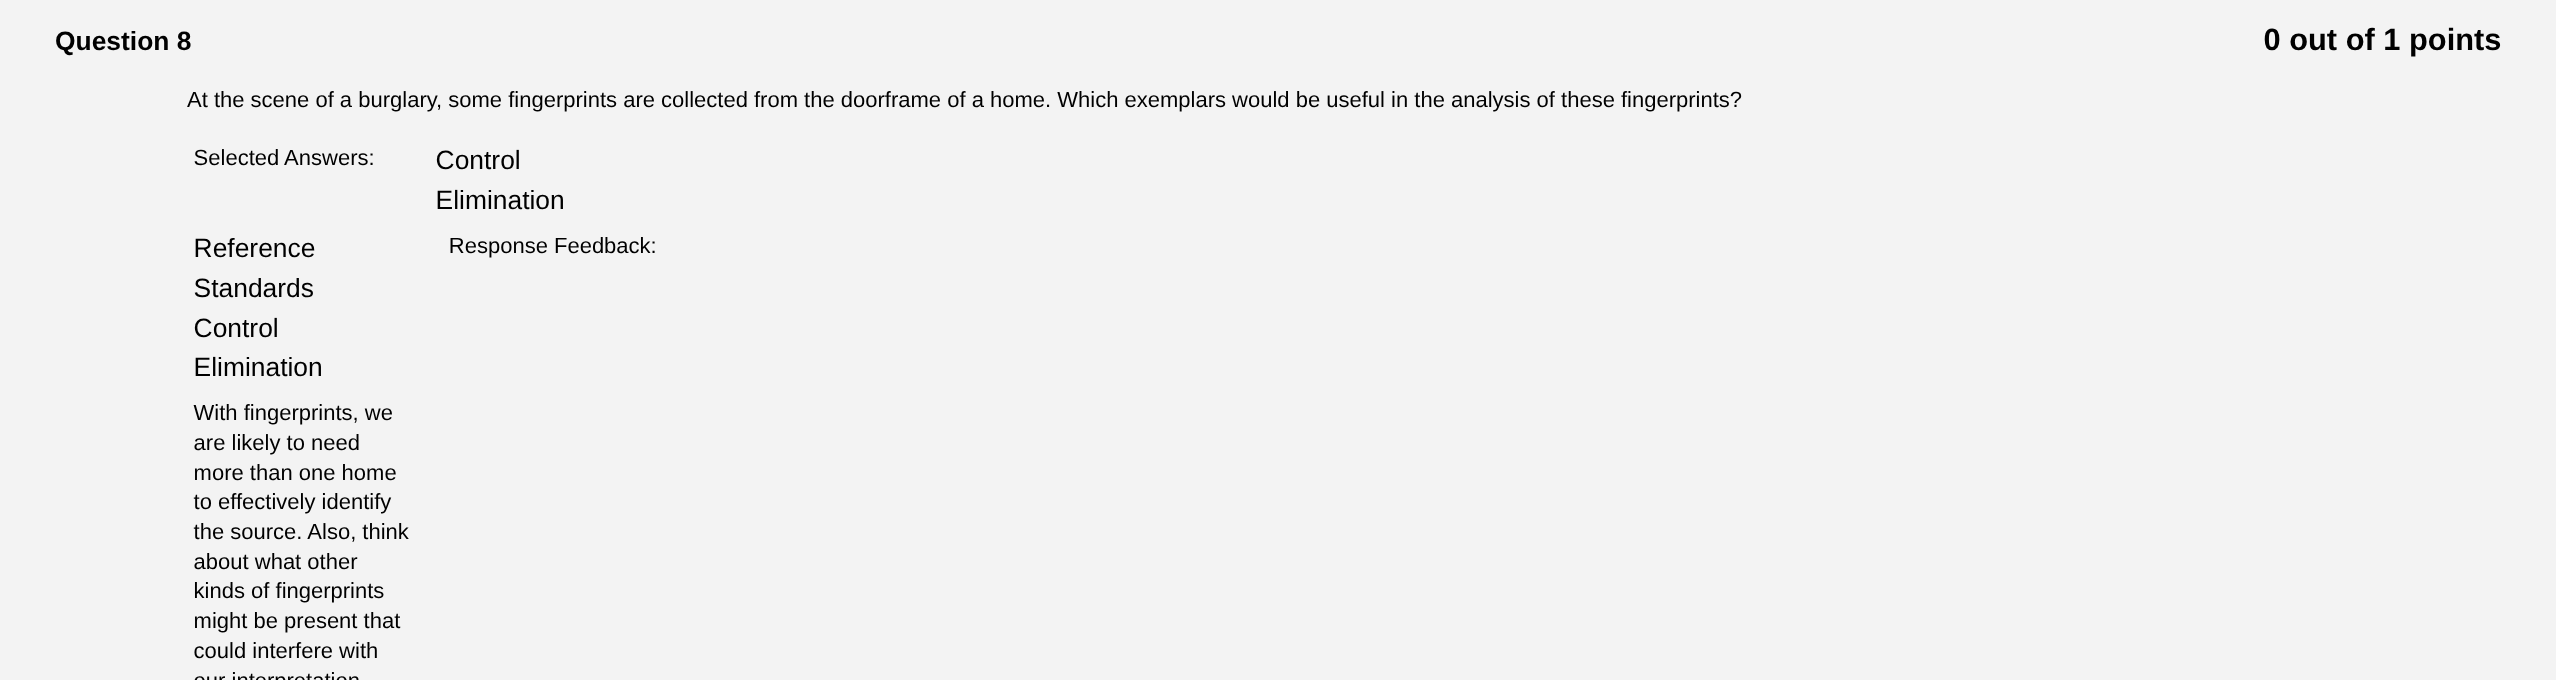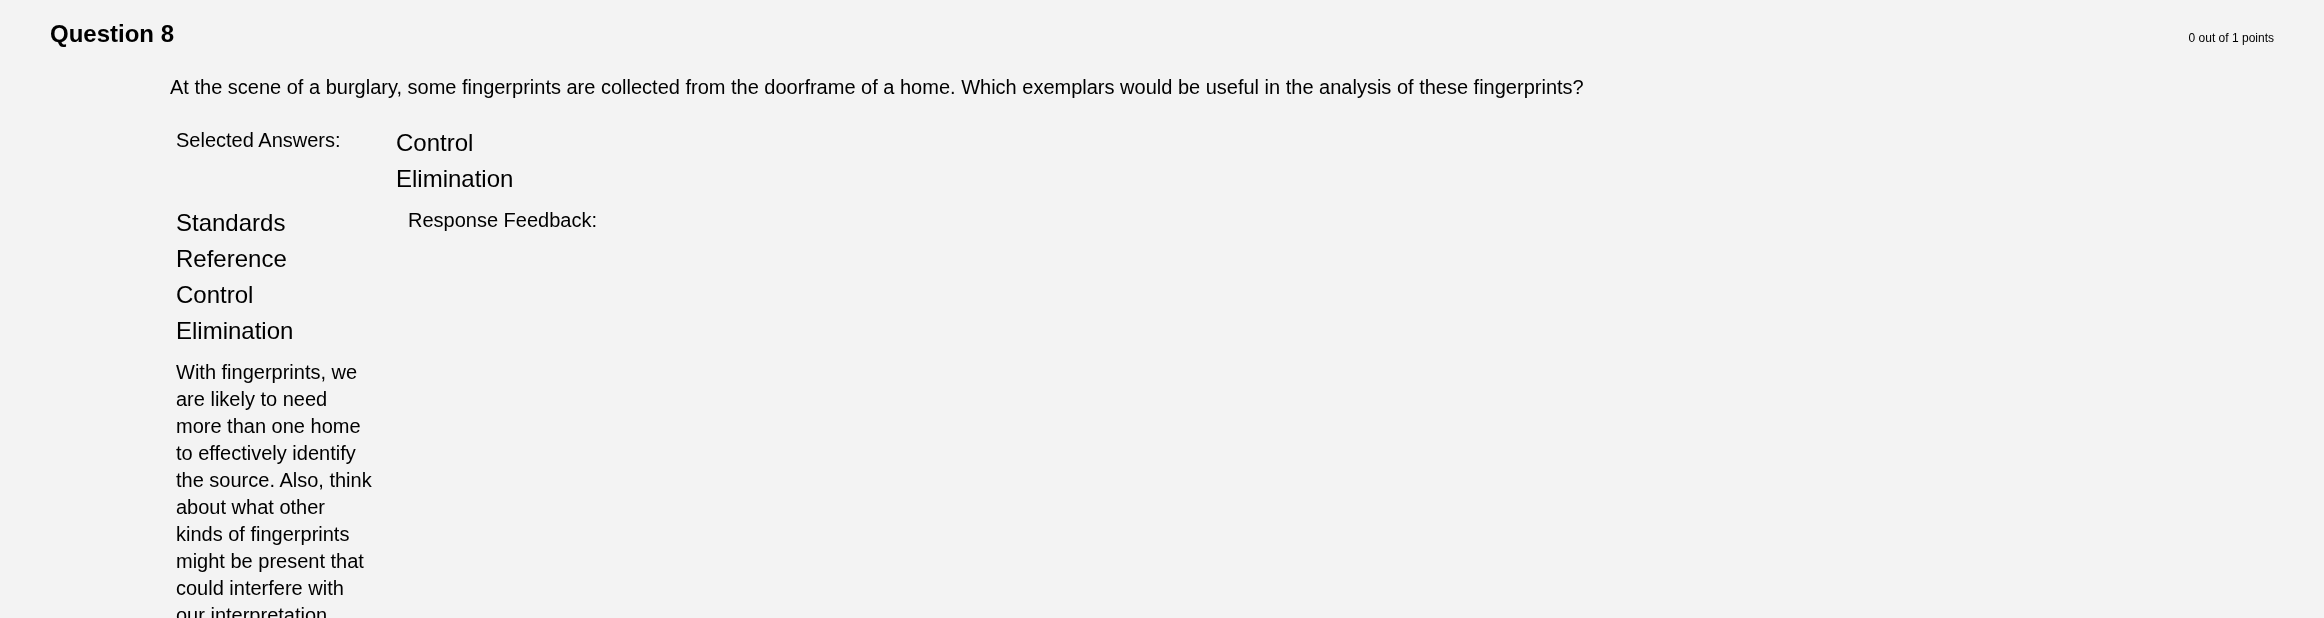--- a/index.html
+++ b/index.html
@@ -17,22 +17,22 @@
       display: flex;
       justify-content: space-between;
       align-items: baseline;
       margin-bottom: 28px;
     }
     .question-title {
       font-size: 24px;
       font-weight: 700;
     }
     .points {
-      font-size: 12px;
-      font-weight: 400;
+      font-size: 28px;
+      font-weight: 700;
     }
     .content {
       padding-left: 120px;
       margin-top: 24px;
     }
     .question-text {
       font-size: 20px;
       margin-bottom: 28px;
     }
     .answers-block {
@@ -75,22 +75,22 @@
   <div class="question-text">At the scene of a burglary, some fingerprints are collected from the doorframe of a home. Which exemplars would be useful in the analysis of these fingerprints?</div>
 
   <div class="answers-block">
     <div class="label">Selected Answers:</div>
     <div class="value-list">
       <div class="value-item">Control</div>
       <div class="value-item">Elimination</div>
     </div>
 
     <div class="value-list">
+      <div class="value-item">Reference</div>
       <div class="value-item">Standards</div>
-      <div class="value-item">Reference</div>
       <div class="value-item">Control</div>
       <div class="value-item">Elimination</div>
     </div>
 
     <div class="label feedback-label">Response Feedback:</div>
     <div class="feedback-text">With fingerprints, we are likely to need more than one home to effectively identify the source. Also, think about what other kinds of fingerprints might be present that could interfere with our interpretation.</div>
   </div>
 </div>
 
 </body></html>

